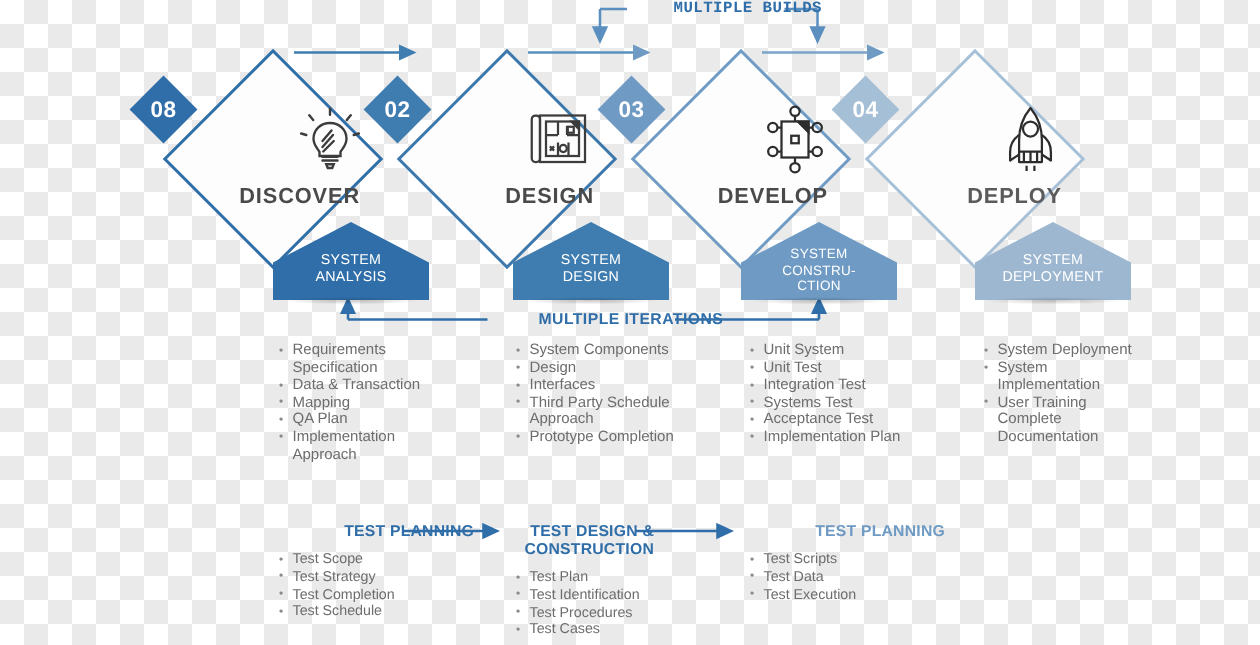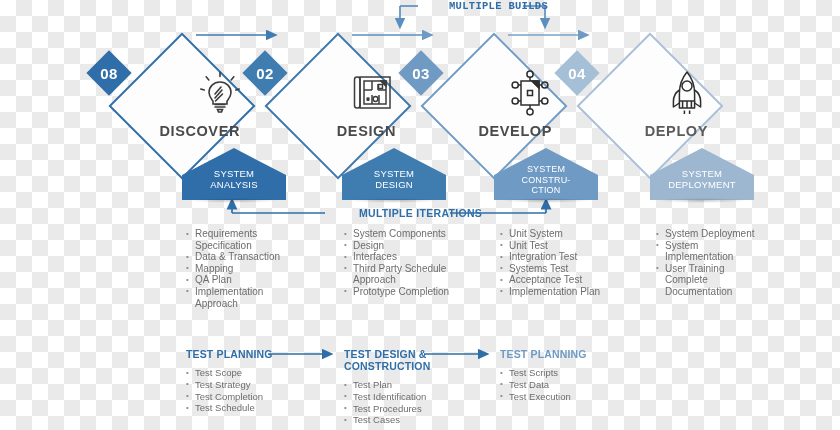--- a/index.html
+++ b/index.html
@@ -84,20 +84,21 @@
   }
   .bcol li:before{
     content:"\2022";position:absolute;left:0;top:-.5px;color:#8a8a8a;font-size:8px;
   }
 
   
   .tblock{position:absolute;width:130px;}
   .tblock .th{
     font-size:10.5px;font-weight:700;color:#2f6ea8;letter-spacing:.15px;line-height:12px;
     margin-bottom:7px;
+    text-align:right;
   }
   .tblock.light .th{color:#6e9ac4;}
   .tblock ul{list-style:none;margin:0;padding:0;}
   .tblock li{
     position:relative;padding-left:9px;font-size:9.5px;line-height:11.8px;color:#6d6d6d;
   }
   .tblock li:before{
     content:"\2022";position:absolute;left:0;top:-.5px;color:#8a8a8a;font-size:8px;
   }
 

